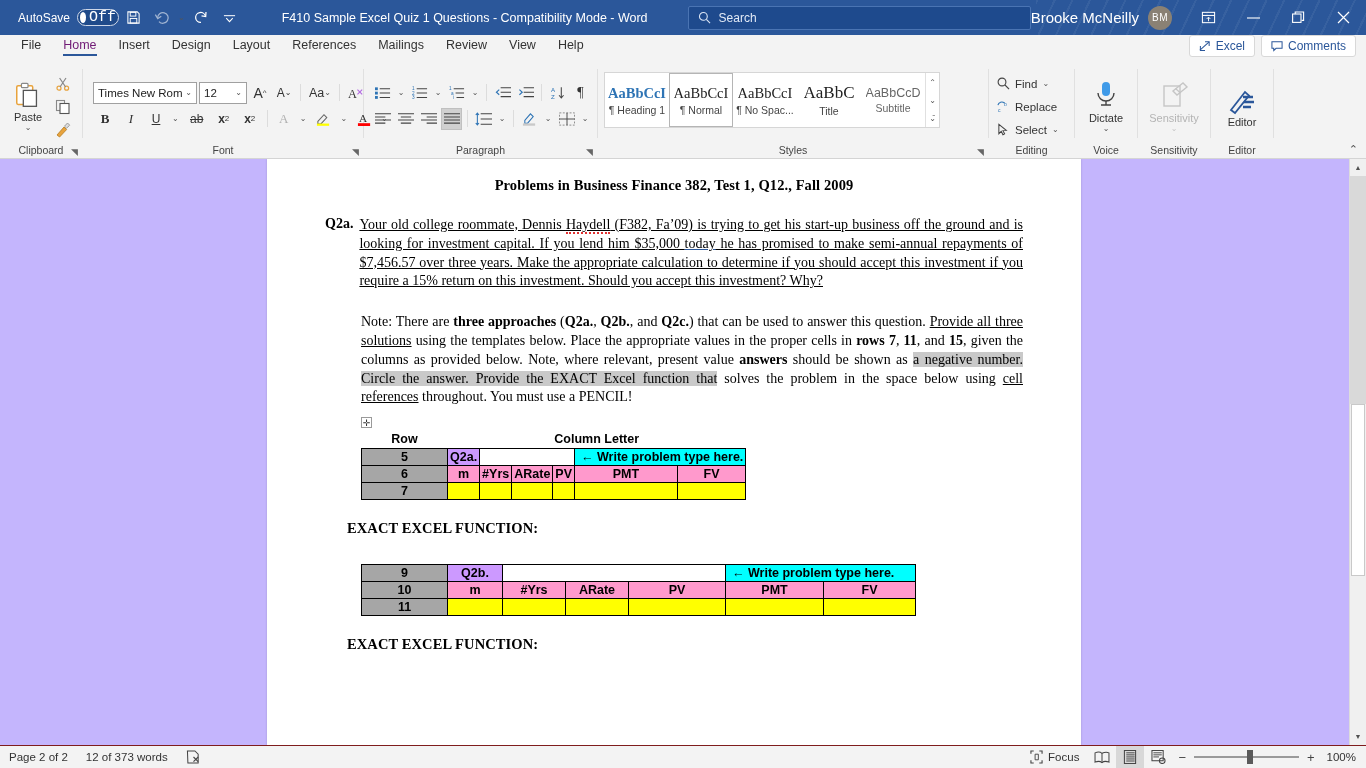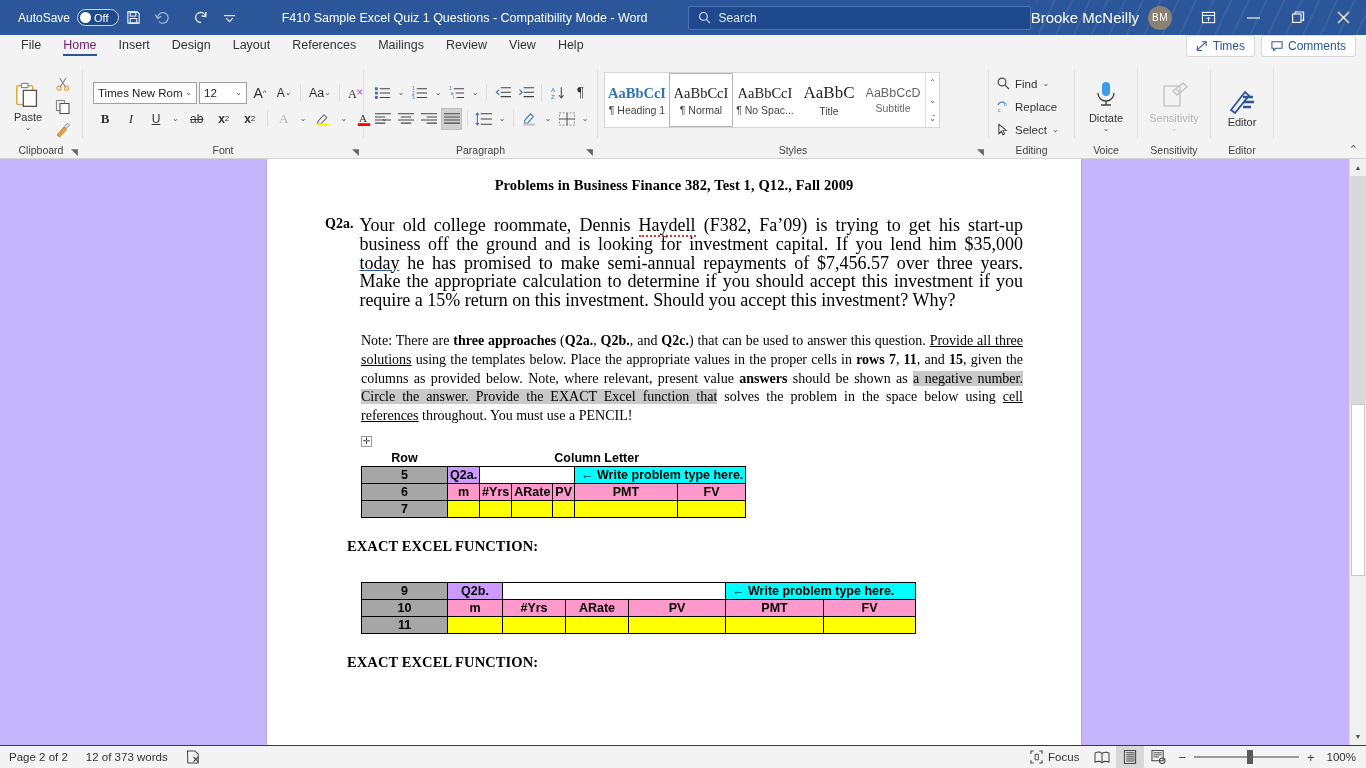--- a/index.html
+++ b/index.html
@@ -26,21 +26,21 @@
     pointer-events:none;
   }
   .autosave-wrap { display:flex; align-items:center; gap:7px; margin-left:18px; z-index:2;}
   .autosave-label { font-size:12px; }
   .autosave-toggle {
     width:42px; height:17px; border-radius:9px;
     border:1px solid #cfd8e8; background:#1f4a8a;
     display:flex; align-items:center; padding:0 2px; gap:3px;
   }
   .autosave-knob { width:11px; height:11px; border-radius:50%; background:#ffffff; }
-  .autosave-state { font-size:11px; color:#ffffff; }
+  .autosave-state { font-size:15px; color:#ffffff;font-family:Liberation Mono, monospace; }
   .tb-icon {
     width:30px; height:30px; display:flex; align-items:center; justify-content:center;
     z-index:2; color:#ffffff;
   }
   .tb-icon.dim { opacity:.55; }
   .tb-title {
     flex:0 0 auto; margin-left:38px; font-size:12.5px; white-space:nowrap; z-index:2;
   }
   .tb-search {
     width:362px; height:24px; margin-left:40px;
@@ -152,21 +152,21 @@
     background:#c4b5fd; overflow:hidden;padding-left:30px;
   }
   .page {
     position:absolute; left:267px; top:0px; width:814px; height:100%;
     background:#ffffff; box-shadow:0 0 2px rgba(0,0,0,.18);
   }
   .doc-inner { padding:18px 58px 0 58px; font-family:"Liberation Serif", serif; color:#000; }
   .doc-title { font-size:14.5px; font-weight:bold; text-align:center; letter-spacing:.1px; }
   .q-block { display:flex; margin-top:22px; }
   .q-tag { font-weight:bold; font-size:14px; flex:0 0 auto; padding-right:6px; }
-  .q-text { font-size:18px; line-height:18.8px; text-align:justify; }
+  .q-text { font-size:14px; line-height:18.8px; text-align:justify;text-decoration:underline; }
   .note-block { margin-top:22px; font-size:14px; line-height:18.8px; text-align:justify; padding-left:36px; }
   .u { text-decoration:underline; }
   .b { font-weight:bold; }
   .hl { background:#c9c9c9; }
   .sq-red { border-bottom:2px dotted #e03030; }
   .tbl-handle {
     width:11px; height:11px; border:1px solid #9a9a9a; background:#fff; color:#333;
     font-size:9px; display:flex; align-items:center; justify-content:center;
     margin:10px 0 3px 36px;
   }
@@ -304,21 +304,21 @@
   <div class="rtab">View</div>
   <div class="rtab">Help</div>
 
   <div class="tabs-right">
     <div class="chip">
       <svg width="12" height="12" viewBox="0 0 13 13">
           <path d="M1 11 11 2" stroke="#2b579a" stroke-width="1.1" fill="none"></path>
           <path d="M6.5 2h4.5v4.5" stroke="#2b579a" stroke-width="1.1" fill="none"></path>
           <path d="M1.5 6.5V11.5h5" stroke="#2b579a" stroke-width="1.1" fill="none"></path>
         </svg>
-      <span>Times</span>
+      <span>Excel</span>
     </div>
     <div class="chip">
       <svg width="12" height="12" viewBox="0 0 13 13">
           <path d="M1 2h11v7H5.5L3 11.5V9H1z" fill="none" stroke="#2b579a" stroke-width="1.1"></path>
         </svg>
       <span>Comments</span>
     </div>
   </div>
 </div>
 

